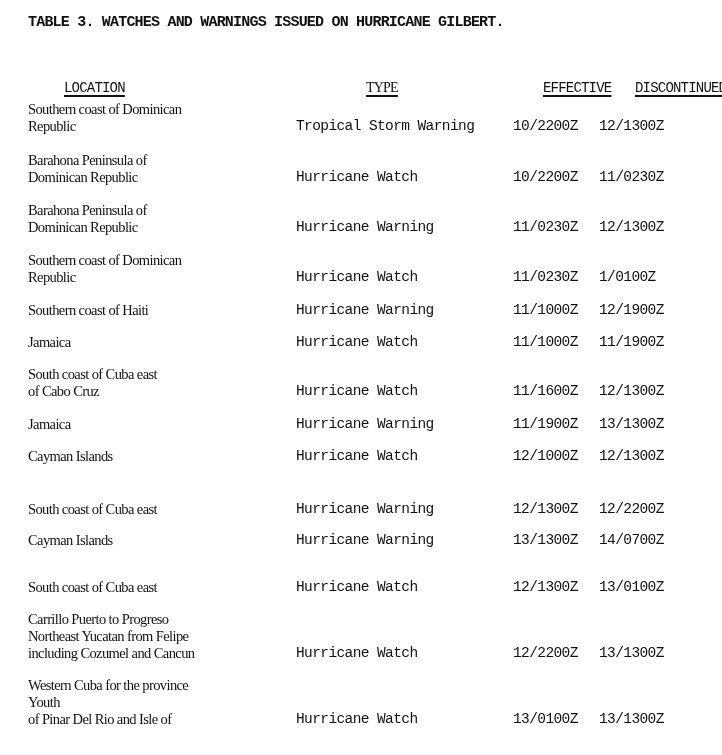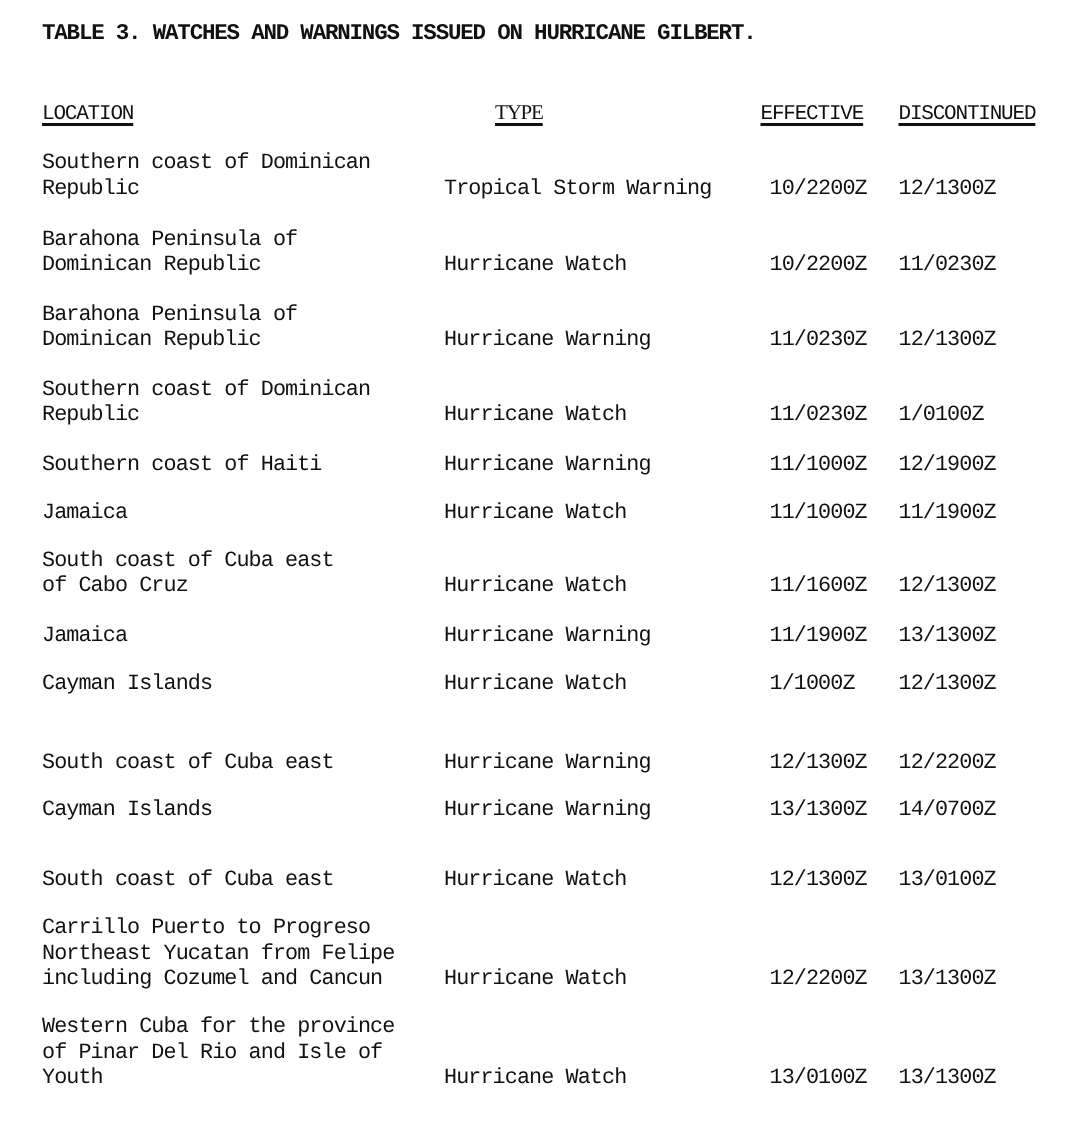--- a/index.html
+++ b/index.html
@@ -21,45 +21,46 @@
       position: absolute;
       left: 28px;
       top: 14px;
       font-size: 15px;
       white-space: nowrap;
       letter-spacing: -0.8px;
       font-weight: bold;
     }
     .hdr {
       position: absolute;
-      top: 68px;
+      top: 80px;
       white-space: nowrap;
       text-decoration: underline;
       text-underline-offset: 3px;
       text-decoration-thickness: 2px;
       font-size: 14px;
       letter-spacing: -0.8px;
+      margin-left: 36px;
     }
     .hdr-location { left: 28px; }
     .hdr-type { left: 330px; font-family: Liberation Serif, serif; }
     .hdr-effective { left: 507px; }
     .hdr-discontinued { left: 599px; }
 
     .row {
       position: absolute;
       left: 0;
       width: 722px;
     }
     .cell {
       position: absolute;
       bottom: 0;
       line-height: 17px;
       white-space: nowrap;
     }
-    .loc { left: 28px; }
+    .loc { left: 28px; font-family: Liberation Serif, serif; }
     .type { left: 296px; }
     .eff { left: 513px; margin-top: 44px; }
     .disc { left: 599px; }
     .loc span { display: block; }
   </style>
 </head>
 <body>
 
 <div class="title">TABLE 3.  WATCHES AND WARNINGS ISSUED ON HURRICANE GILBERT.</div>
 
@@ -136,21 +137,21 @@
       </div>
       <div class="cell type">Hurricane Warning</div>
       <div class="cell eff">11/1900Z</div>
       <div class="cell disc">13/1300Z</div>
     </div>
     <div class="row" style="top: 0px; height: 465px;">
       <div class="cell loc">
         <span>Cayman Islands</span>
       </div>
       <div class="cell type">Hurricane Watch</div>
-      <div class="cell eff">1/1000Z</div>
+      <div class="cell eff">12/1000Z</div>
       <div class="cell disc">12/1300Z</div>
     </div>
     <div class="row" style="top: 0px; height: 518px;">
       <div class="cell loc">
         <span>South coast of Cuba east</span>
       </div>
       <div class="cell type">Hurricane Warning</div>
       <div class="cell eff">12/1300Z</div>
       <div class="cell disc">12/2200Z</div>
     </div>
@@ -176,20 +177,20 @@
         <span>Northeast Yucatan from Felipe</span>
         <span>including Cozumel and Cancun</span>
       </div>
       <div class="cell type">Hurricane Watch</div>
       <div class="cell eff">12/2200Z</div>
       <div class="cell disc">13/1300Z</div>
     </div>
     <div class="row" style="top: 0px; height: 728px;">
       <div class="cell loc">
         <span>Western Cuba for the province</span>
+        <span>Youth</span>
         <span>of Pinar Del Rio and Isle of</span>
-        <span>Youth</span>
       </div>
       <div class="cell type">Hurricane Watch</div>
       <div class="cell eff">13/0100Z</div>
       <div class="cell disc">13/1300Z</div>
     </div>
   </div>
 
 </body></html>

